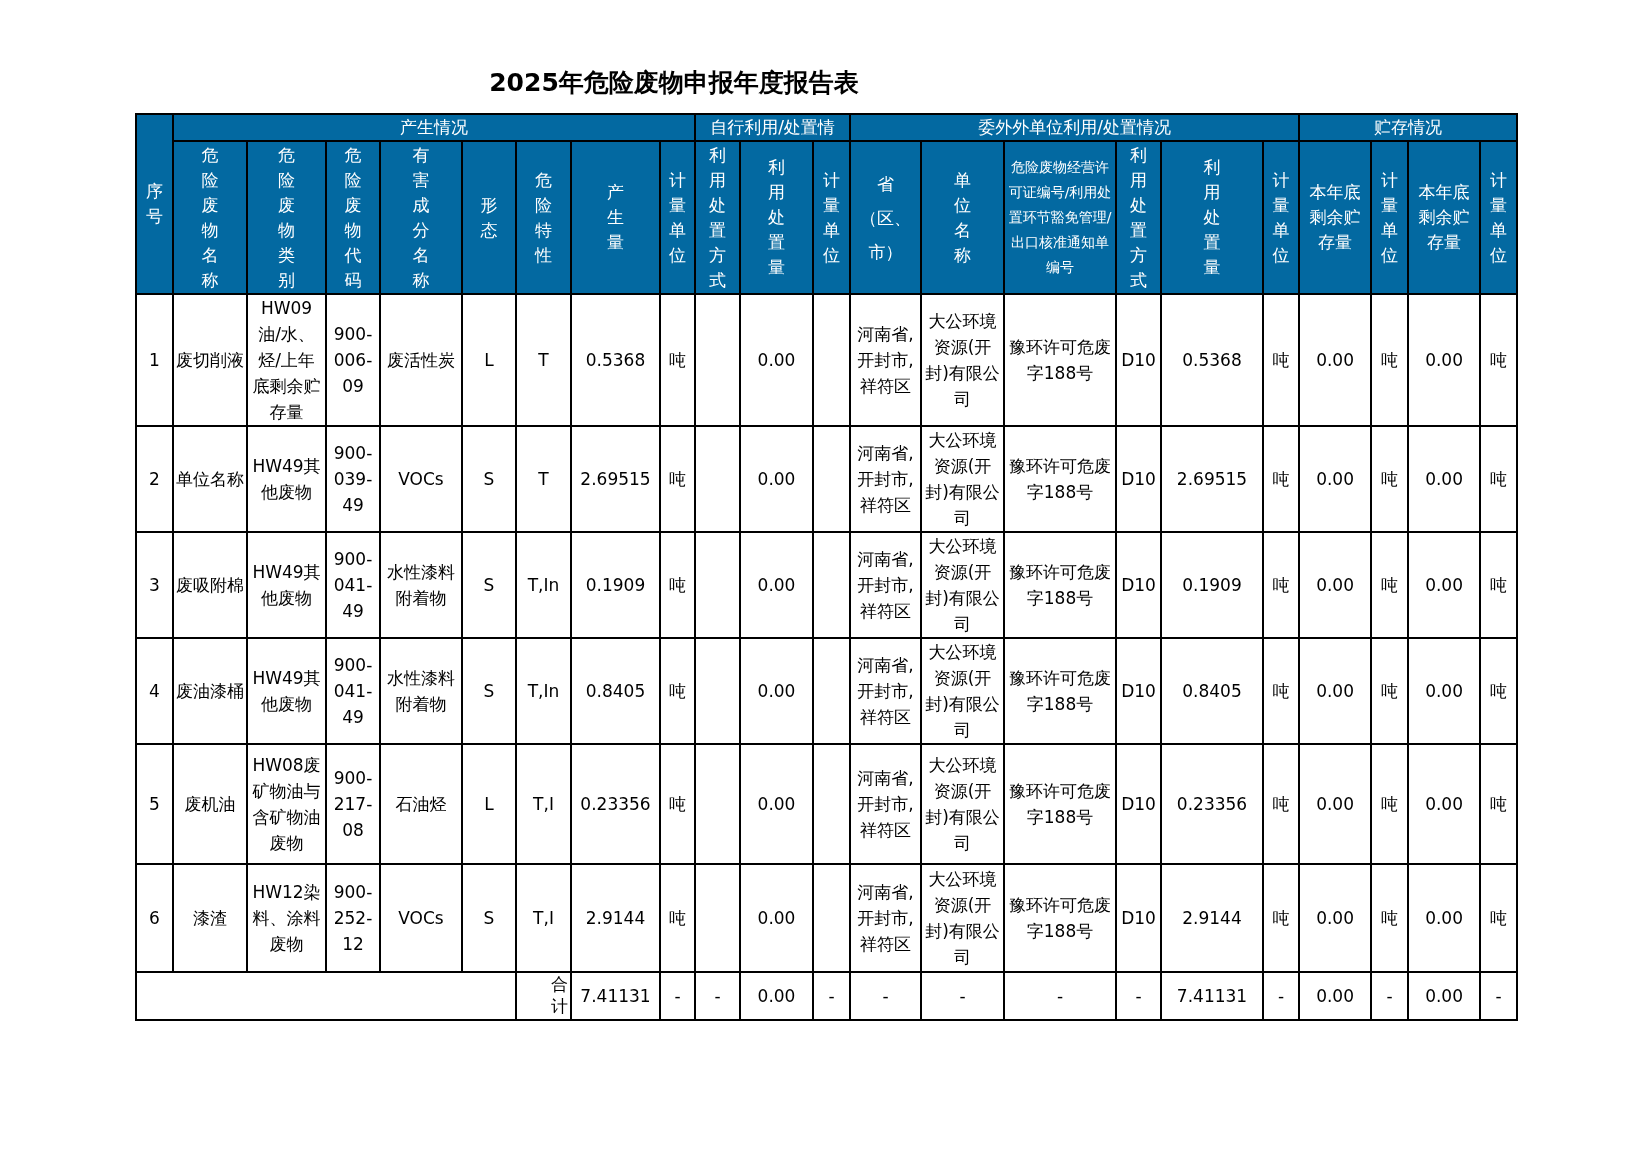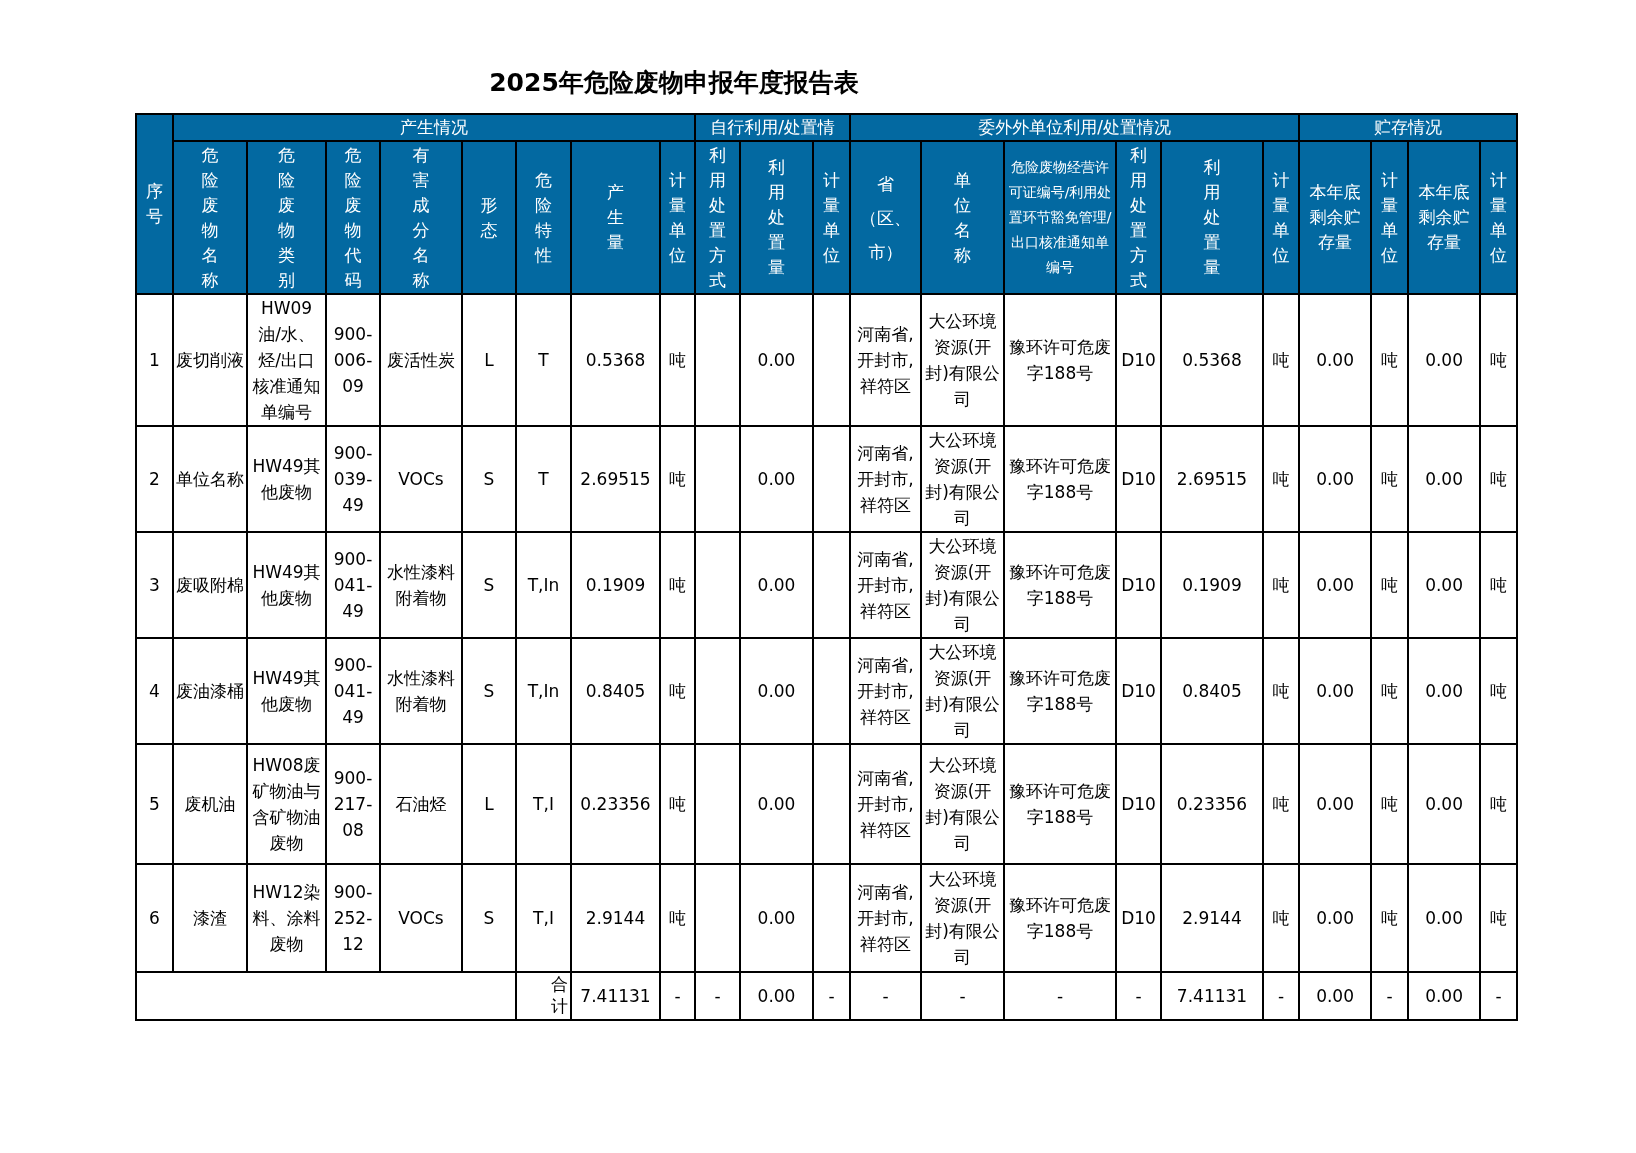--- a/index.html
+++ b/index.html
@@ -82,21 +82,21 @@
       <th><span class="vt">计量单位</span></th>
       <th>本年底剩余贮存量</th>
       <th><span class="vt">计量单位</span></th>
     </tr>
   </thead>
   <tbody id="tbody">
 
     <tr class="r1">
       <td>1</td>
       <td>废切削液</td>
-      <td>HW09油/水、烃/出口核准通知单编号</td>
+      <td>HW09油/水、烃/上年底剩余贮存量</td>
       <td>900-006-09</td>
       <td>废活性炭</td>
       <td>L</td>
       <td>T</td>
       <td class="num">0.5368</td>
       <td>吨</td>
       <td></td>
       <td class="num">0.00</td>
       <td></td>
       <td>河南省,开封市,祥符区</td>

